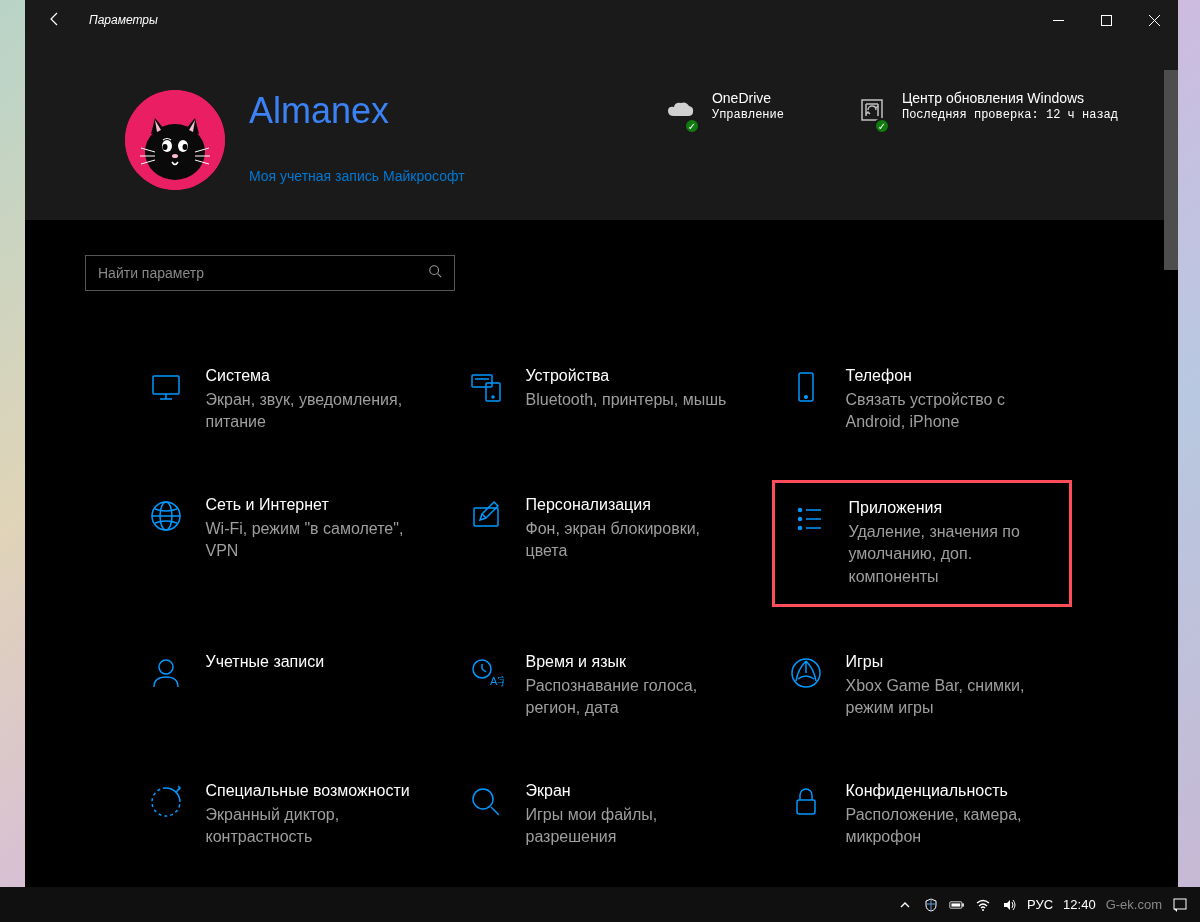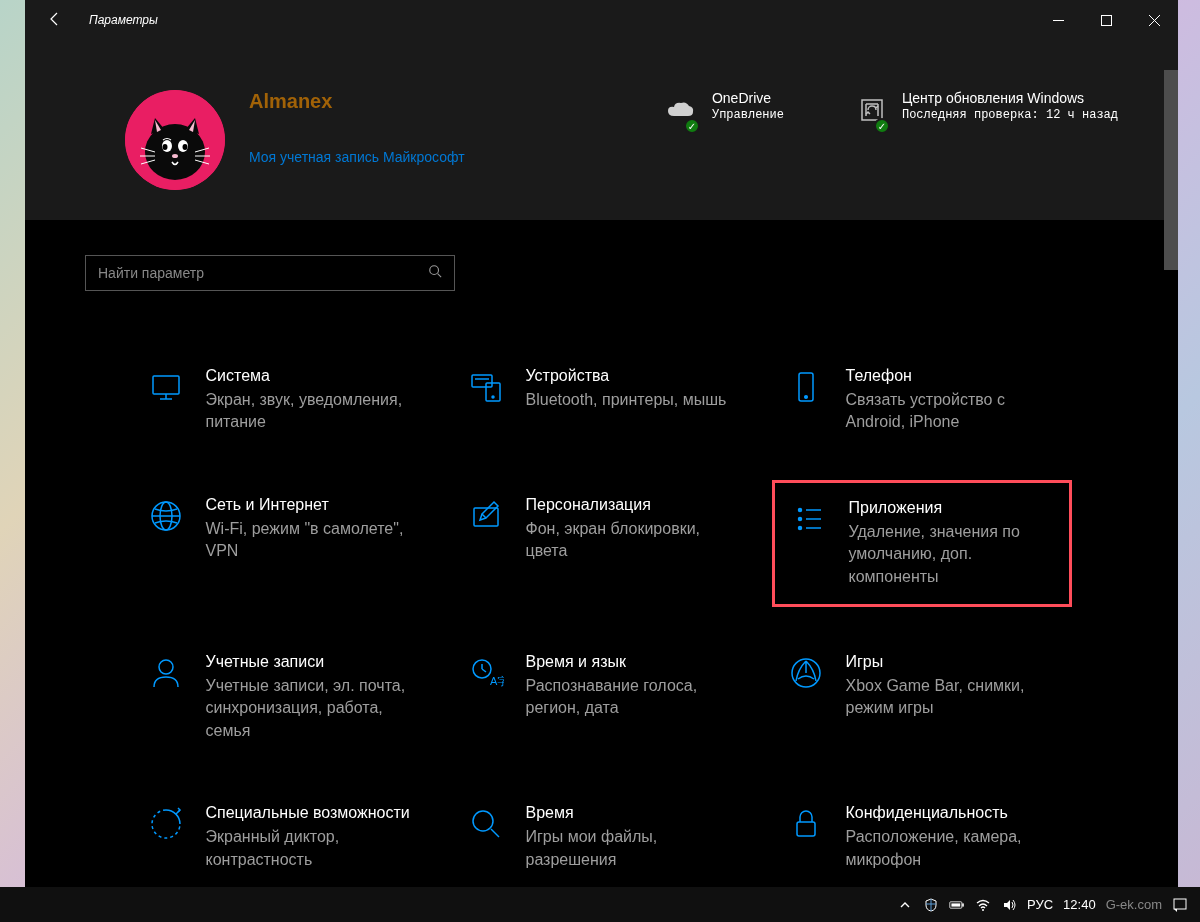--- a/index.html
+++ b/index.html
@@ -73,23 +73,23 @@
     width: 100px;
     height: 100px;
     border-radius: 50%;
     background: #e91e63;
     display: flex;
     align-items: center;
     justify-content: center;
     overflow: hidden;
   }
   .profile-name {
-    color: #a16207;
-    font-size: 20px;
-    font-weight: 700;
+    color: #3b82f6;
+    font-size: 36px;
+    font-weight: 400;
   }
   .profile-link {
     color: #0078d4;
     font-size: 14px;
     margin-top: 36px;
     display: block;
     cursor: pointer;
   }
   .status-items {
     margin-left: auto;
@@ -416,21 +416,20 @@
         </div>
         <div class="category">
           <div class="cat-icon">
               <svg width="36" height="36" viewBox="0 0 36 36">
                 <circle cx="18" cy="12" r="7"></circle>
                 <path d="M6 32 Q6 22 18 22 Q30 22 30 32"></path>
               </svg>
             </div>
           <div class="cat-text">
               <h3>Учетные записи</h3>
-              <p>Учетные записи, эл. почта, синхронизация, работа, семья</p>
             </div>
         </div>
         <div class="category">
           <div class="cat-icon">
               <svg width="36" height="36" viewBox="0 0 36 36">
                 <circle cx="14" cy="14" r="9"></circle>
                 <line x1="14" y1="9" x2="14" y2="14"></line>
                 <line x1="14" y1="14" x2="18" y2="17"></line>
                 <text x="22" y="30" font-size="11" fill="#0099ff" stroke="none">A字</text>
               </svg>
@@ -467,21 +466,21 @@
             </div>
         </div>
         <div class="category">
           <div class="cat-icon">
               <svg width="36" height="36" viewBox="0 0 36 36">
                 <circle cx="15" cy="15" r="10"></circle>
                 <line x1="23" y1="23" x2="31" y2="31"></line>
               </svg>
             </div>
           <div class="cat-text">
-              <h3>Время</h3>
+              <h3>Экран</h3>
               <p>Игры мои файлы, разрешения</p>
             </div>
         </div>
         <div class="category">
           <div class="cat-icon">
               <svg width="36" height="36" viewBox="0 0 36 36">
                 <rect x="9" y="16" width="18" height="14" rx="2"></rect>
                 <path d="M12 16 L12 11 A6 6 0 0 1 24 11 L24 16"></path>
               </svg>
             </div>

